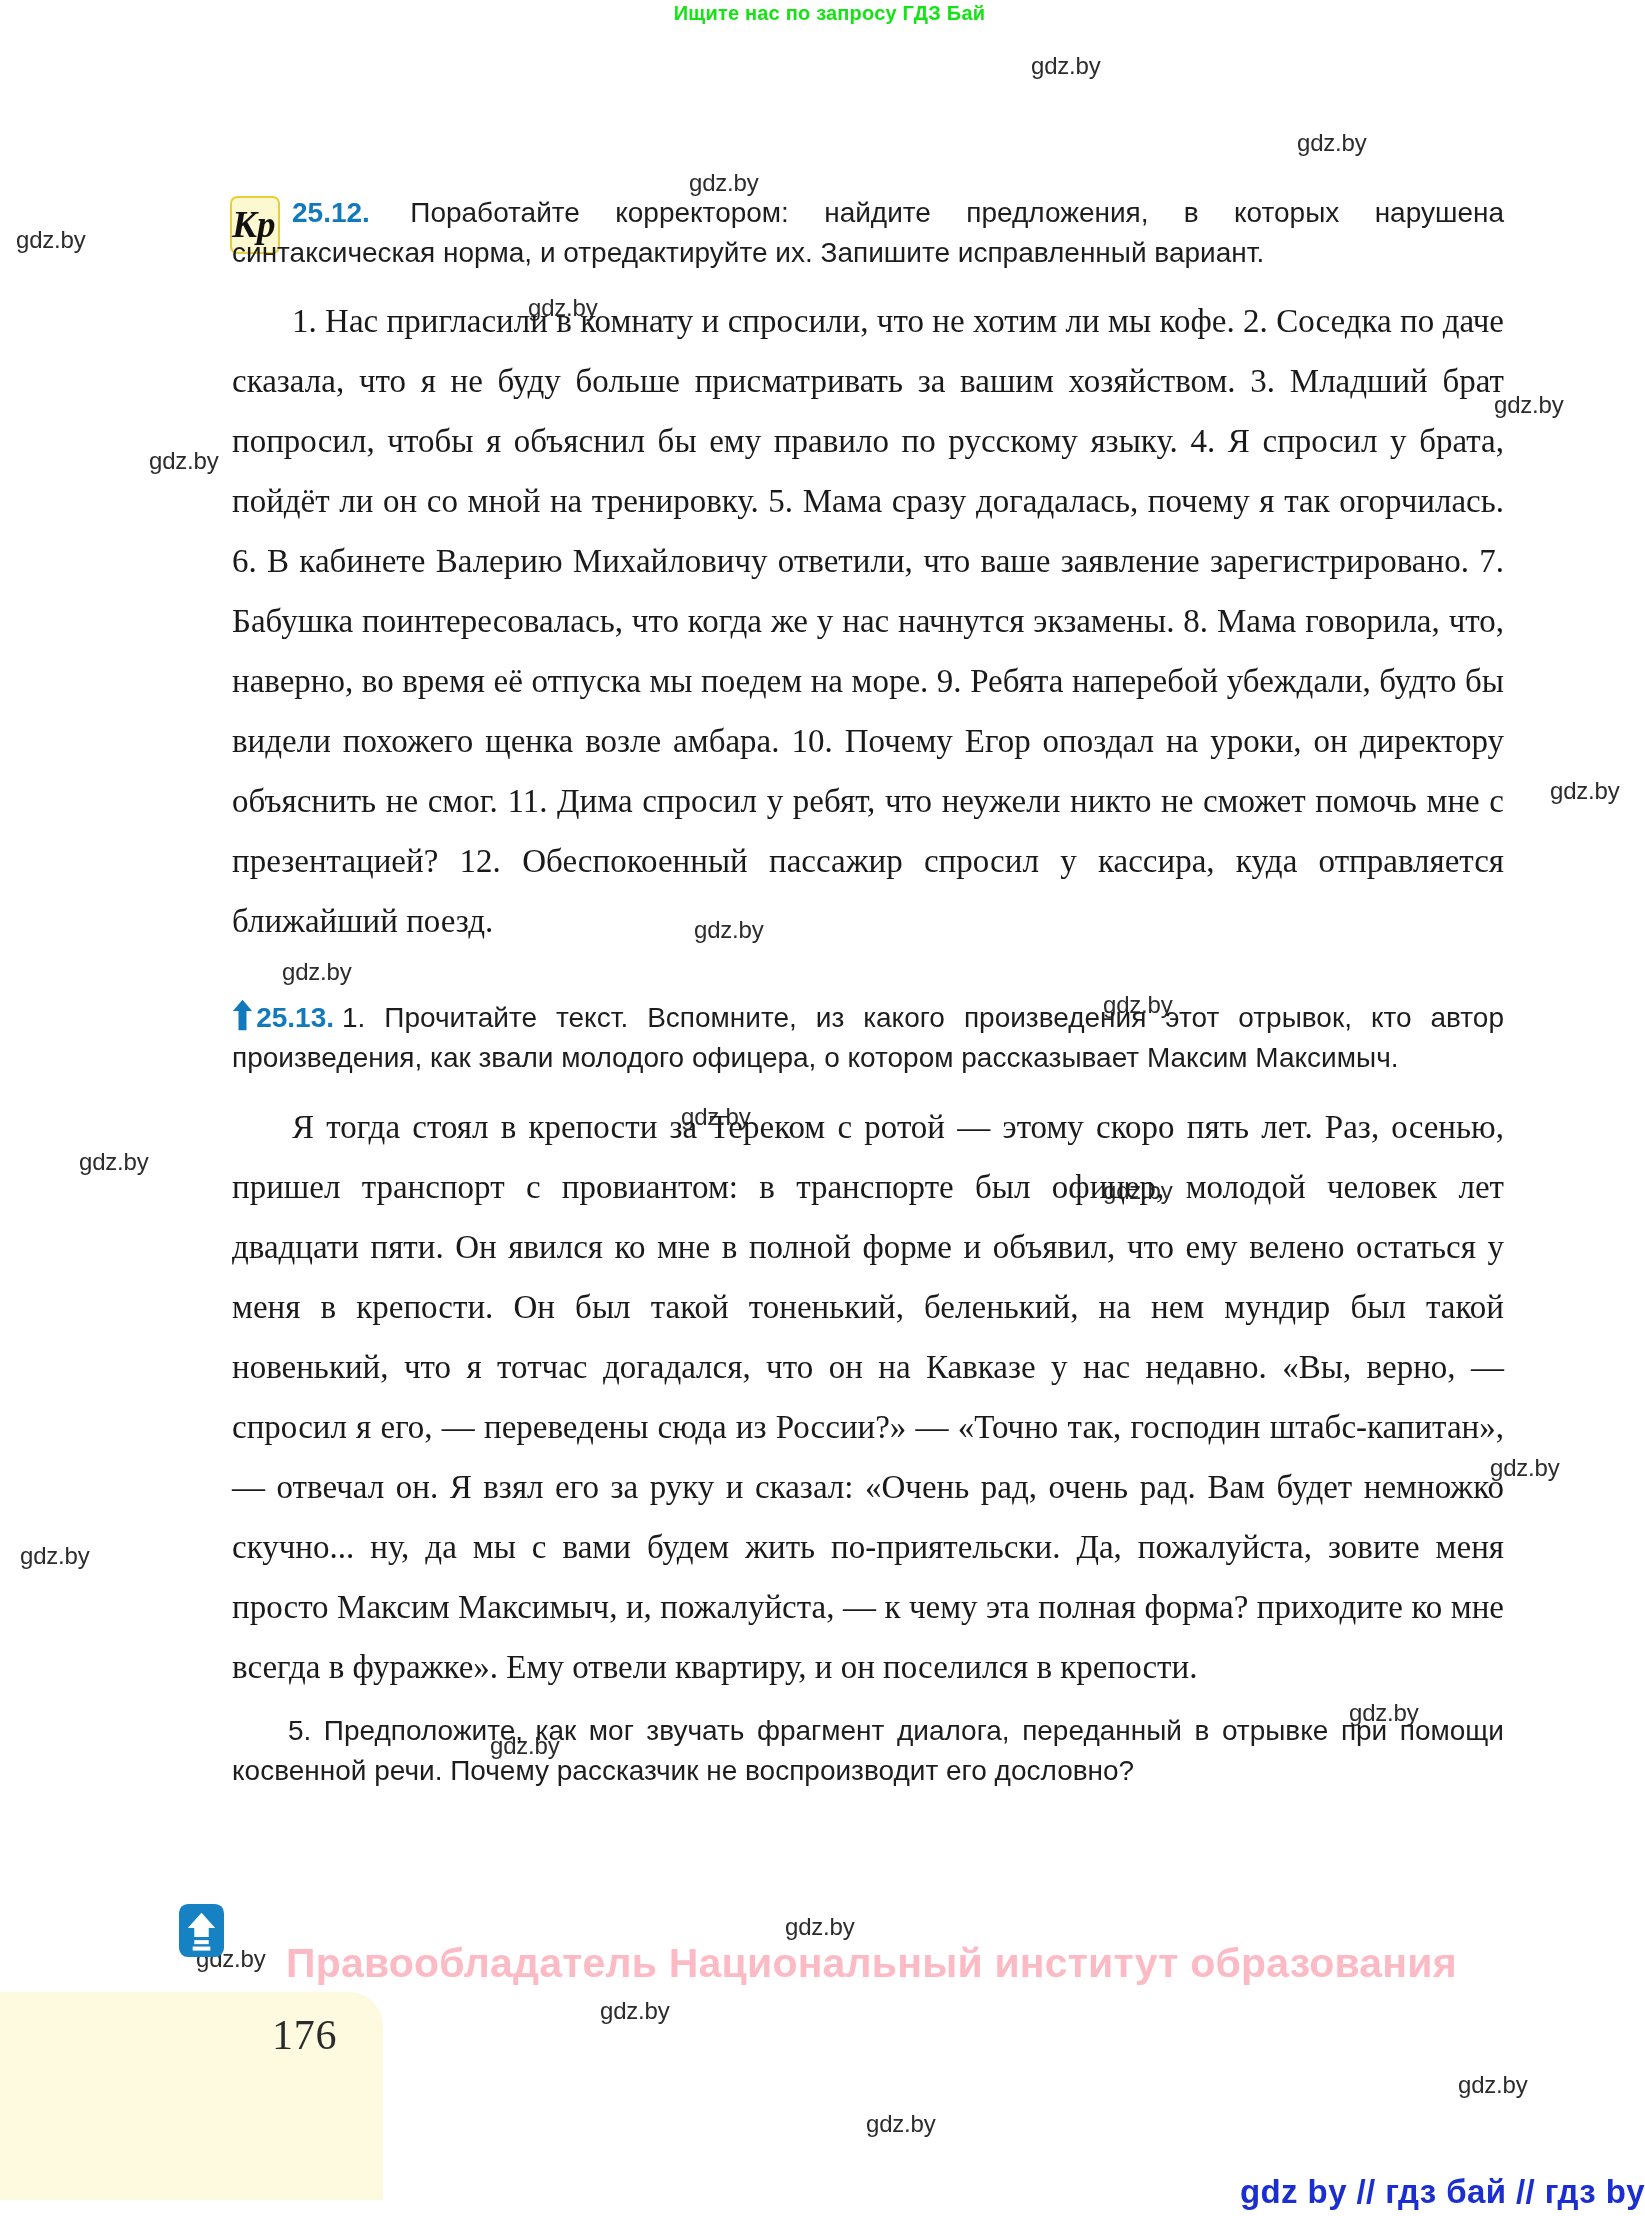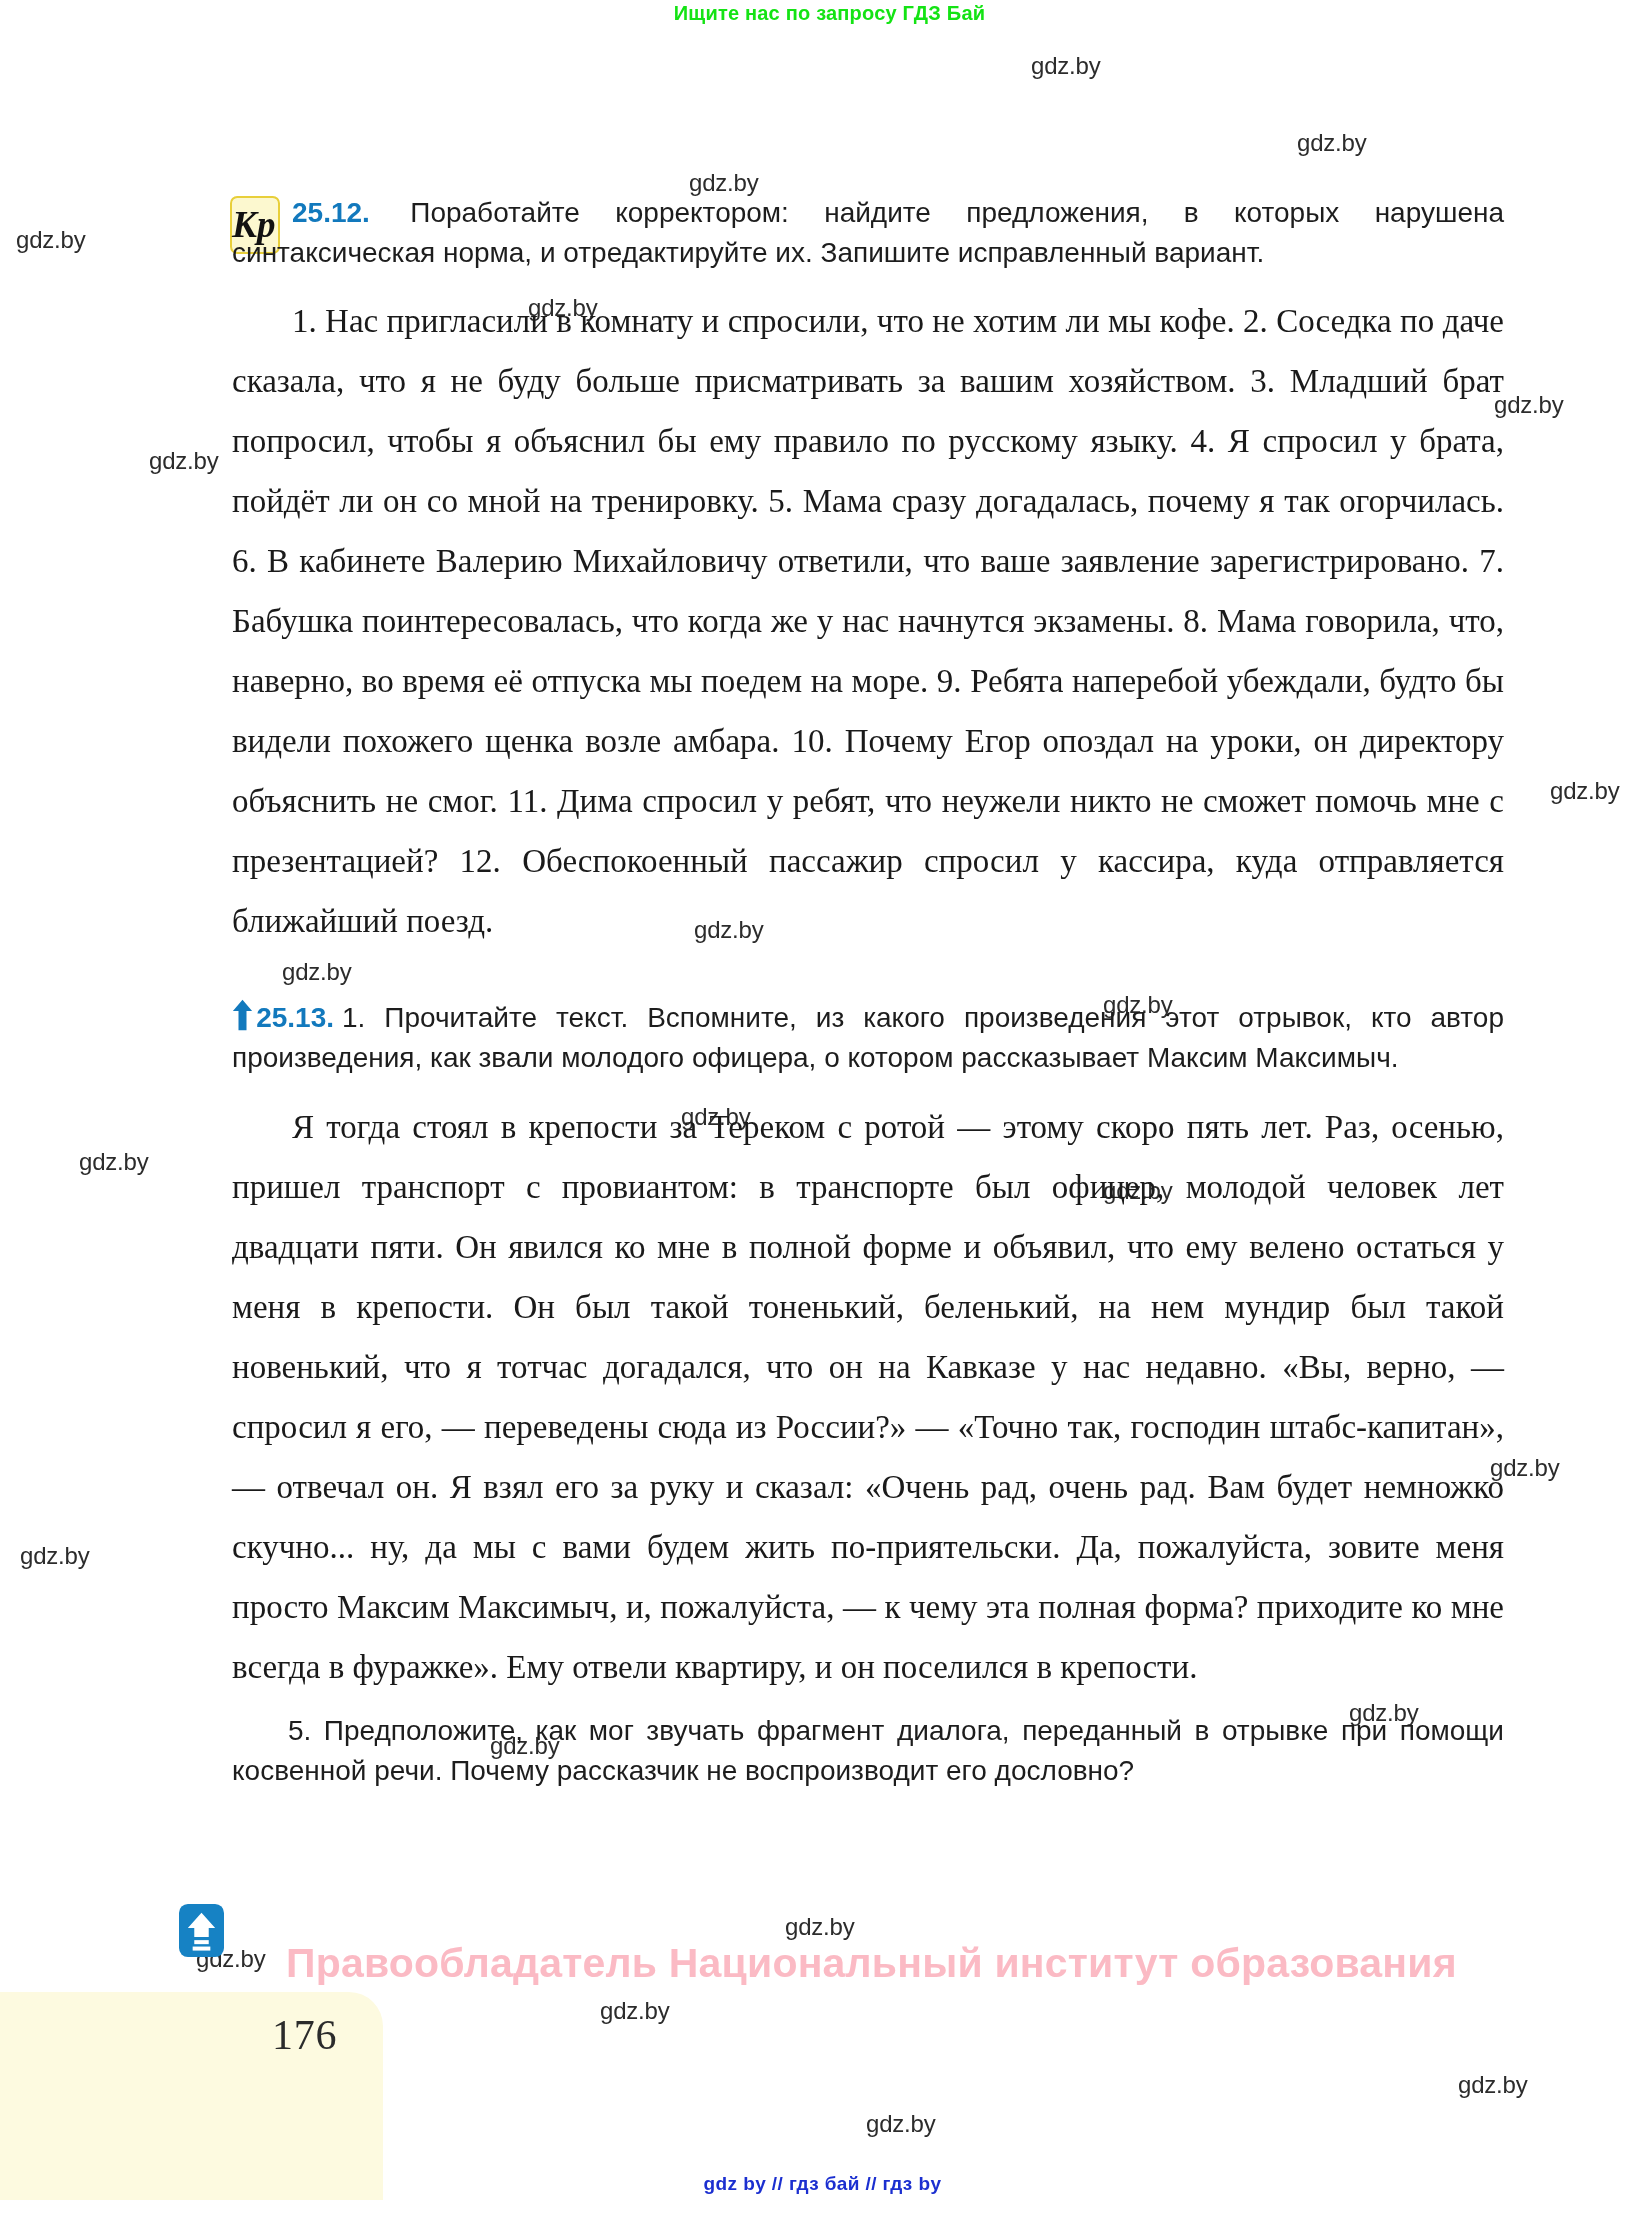--- a/index.html
+++ b/index.html
@@ -152,23 +152,23 @@
     letter-spacing: 0.8px;
     margin-left: 40px;
   }
 
   
   .footer-links {
     position: absolute;
     left: 0;
     top: 2173px;
     width: 1645px;
-    text-align: center;
-    font-family: "Liberation Sans", sans-serif;
-    font-size: 19px;
+    text-align: right;
+    font-family: "Liberation Sans", sans-serif;
+    font-size: 33px;
     font-weight: bold;
     color: #1b2fd0;
     letter-spacing: 0.4px;
   }
 </style>
 </head>
 <body>
 
 <div class="promo-banner">Ищите нас по запросу ГДЗ Бай</div>
 

